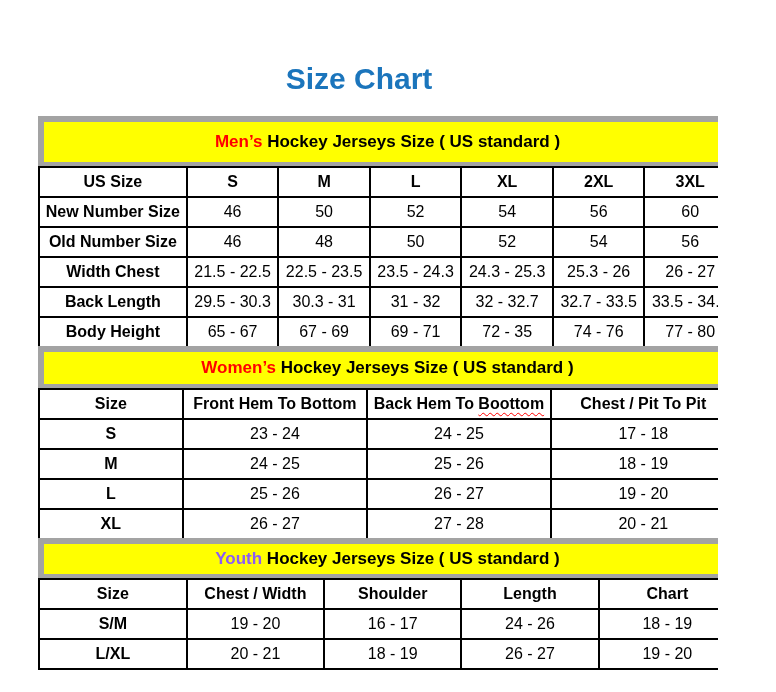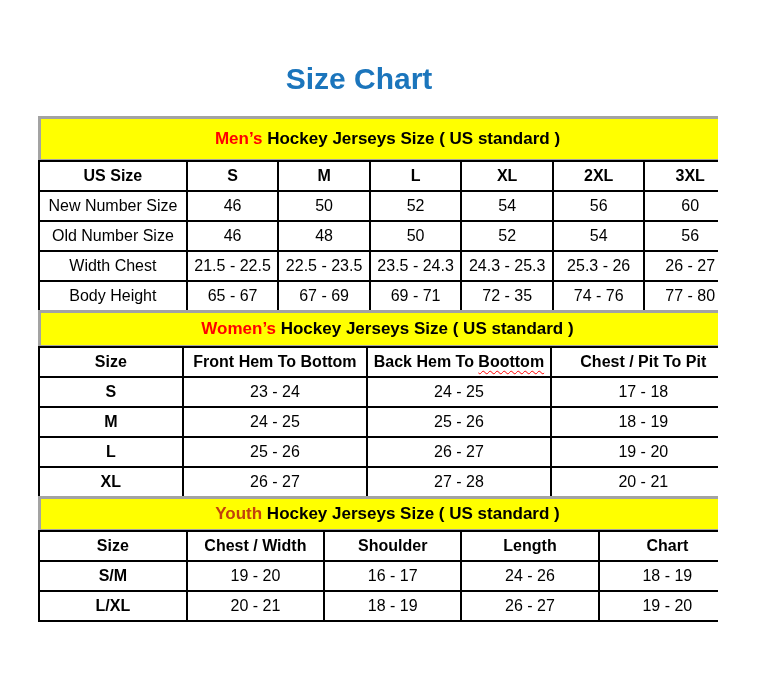--- a/index.html
+++ b/index.html
@@ -8,37 +8,37 @@
     font-family:"Liberation Sans", sans-serif;color:#000;overflow:hidden;
   }
   .title{
     margin:0;padding-top:62px;text-align:center;
     font-size:30px;font-weight:700;letter-spacing:0px;
   }
   .tables-wrap{width:699px;margin:20px 0 0 38px;}
   section.size-section{margin-top:-2px;}
   section.size-section:first-of-type{margin-top:0;}
   .band{
-    border:3px solid #a3a3a3;background:#ffff00;
+    border:6px solid #a3a3a3;background:#ffff00;
     text-align:center;font-weight:700;font-size:17px;
   }
   .band-mens{padding:10px 0;}
   .band-womens{padding:6px 4px;}
   .band-youth{padding:5px 0;}
   table.size-table{
     width:100%;border-collapse:collapse;table-layout:fixed;
     margin-top:-2px;font-size:16px;
   }
   table.size-table th, table.size-table td{
     border:2px solid #000;text-align:center;vertical-align:middle;
     padding:4px 2px;line-height:1.25;
   }
   table.size-table thead th{font-weight:700;}
   table.size-table tbody td{font-weight:400;margin-top:34px;}
-  table.mens tbody th{font-weight:400;}
+  table.mens tbody th{font-weight:700;}
   table.womens tbody th, table.youth tbody th{font-weight:700;}
   .squiggle{
     text-decoration-line:underline;
     text-decoration-style:wavy;
     text-decoration-color:#ff0000;
     text-decoration-thickness:1px;
     text-underline-offset:3px;
   }
 </style>
 </head>
@@ -92,20 +92,29 @@
               <td>56</td>
             </tr>
             <tr>
               <th scope="row">Width Chest</th>
               <td>21.5 - 22.5</td>
               <td>22.5 - 23.5</td>
               <td>23.5 - 24.3</td>
               <td>24.3 - 25.3</td>
               <td>25.3 - 26</td>
               <td>26 - 27</td>
+            </tr>
+            <tr>
+              <th scope="row">Back Length</th>
+              <td>29.5 - 30.3</td>
+              <td>30.3 - 31</td>
+              <td>31 - 32</td>
+              <td>32 - 32.7</td>
+              <td>32.7 - 33.5</td>
+              <td>33.5 - 34.6</td>
             </tr>
             <tr>
               <th scope="row">Body Height</th>
               <td>65 - 67</td>
               <td>67 - 69</td>
               <td>69 - 71</td>
               <td>72 - 35</td>
               <td>74 - 76</td>
               <td>77 - 80</td>
             </tr>
@@ -153,21 +162,21 @@
               <th scope="row">XL</th>
               <td>26 - 27</td>
               <td>27 - 28</td>
               <td>20 - 21</td>
             </tr>
           </tbody>
         </table>
     </section>
 
     <section class="size-section">
-      <div class="band band-youth" style="background: rgb(255, 255, 0);"><span class="band-highlight" style="color: #c2410c; text-align: center;">Youth</span><span> Hockey Jerseys Size ( US standard )</span></div>
+      <div class="band band-youth" style="background: rgb(255, 255, 0);"><span class="band-highlight" style="color: #8b5cf6; text-align: center;">Youth</span><span> Hockey Jerseys Size ( US standard )</span></div>
       <table class="size-table youth">
           <colgroup>
             <col style="width: 21.2%;">
             <col style="width: 19.7%;">
             <col style="width: 19.7%;">
             <col style="width: 19.7%;">
             <col style="width: 19.7%;">
           </colgroup>
           <thead>
             <tr>

